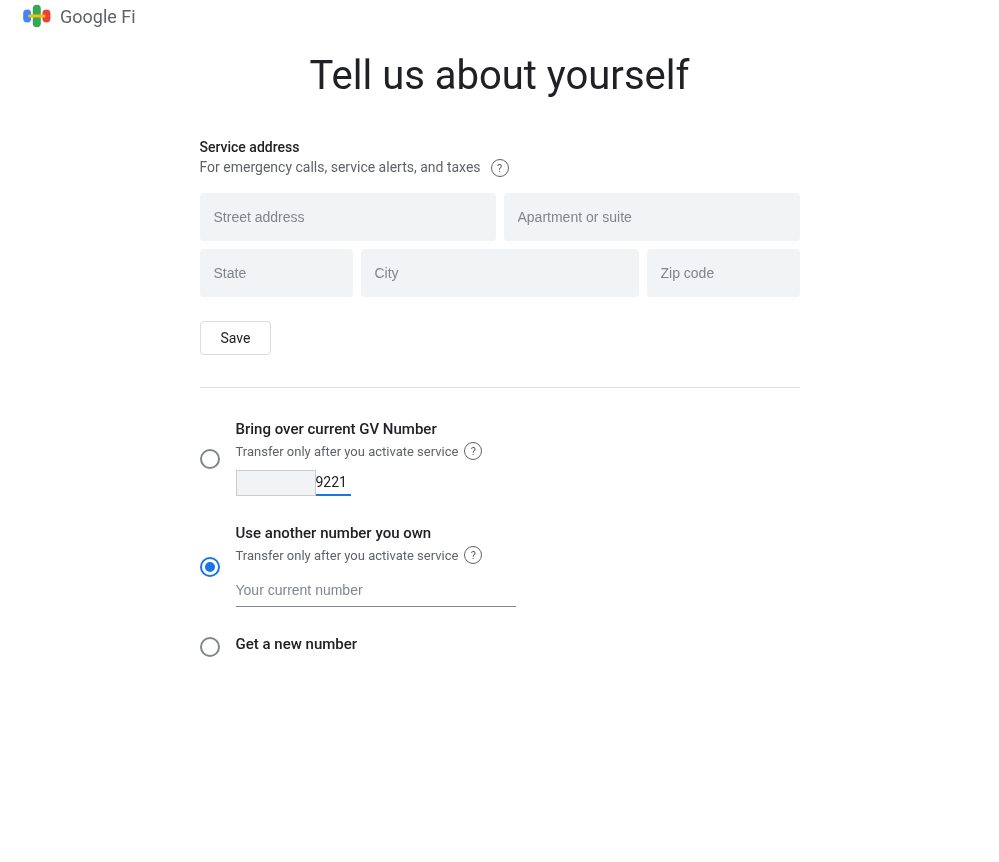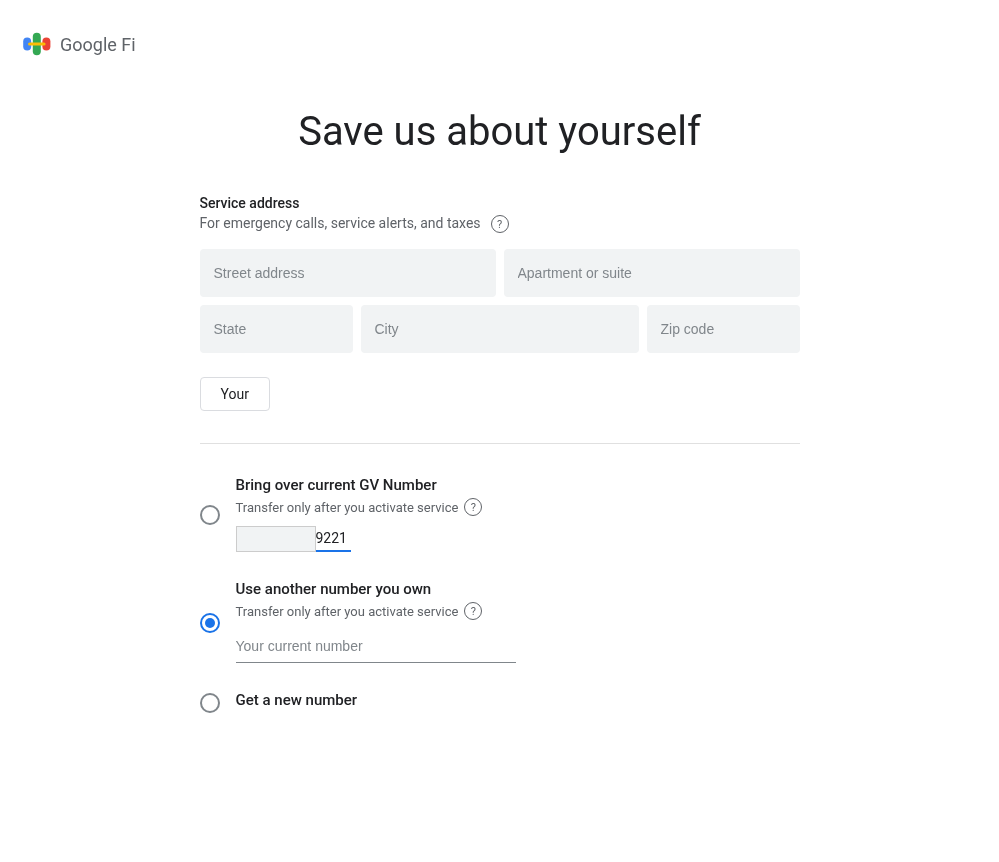--- a/index.html
+++ b/index.html
@@ -13,21 +13,21 @@
       background: #fff;
       color: #202124;
       width: 999px;
       min-height: 862px;
     }
 
     
     .header {
       display: flex;
       align-items: center;
-      padding: 28px 20px;
+      padding: 0 20px;
     }
 
     .logo-wrapper {
       display: flex;
       align-items: center;
       gap: 8px;
     }
 
     .logo-icon {
       width: 32px;
@@ -256,21 +256,21 @@
       <rect x="16" y="6" width="10" height="28" rx="5" fill="#34A853"></rect>
       <rect x="28" y="12" width="10" height="16" rx="5" fill="#EA4335"></rect>
       <rect x="10" y="18" width="22" height="4" rx="2" fill="#FBBC05"></rect>
     </svg>
     <span class="logo-text">Google Fi</span>
   </div>
 </header>
 
 <main class="main-content">
 
-  <h1 class="page-title">Save us about yourself</h1>
+  <h1 class="page-title">Tell us about yourself</h1>
 
   <div class="form-container">
 
     <div class="section">
       <div class="section-title">Service address</div>
       <div class="section-subtitle">
         <span>For emergency calls, service alerts, and taxes</span>
         <span class="help-icon">?</span>
       </div>
 
@@ -280,21 +280,21 @@
         <input type="text" class="input-field apt-field" placeholder="Apartment or suite" style="">
       </div>
 
       
       <div class="address-row">
         <input type="text" class="input-field state-field" placeholder="State" style="">
         <input type="text" class="input-field city-field" placeholder="City" style="">
         <input type="text" class="input-field zip-field" placeholder="Zip code" style="">
       </div>
 
-      <button class="save-btn">Your</button>
+      <button class="save-btn">Save</button>
     </div>
 
     <div class="divider"></div>
 
     <div class="section">
 
       <div class="radio-option">
         <div class="radio-button">
         </div>
         <div class="radio-content">

